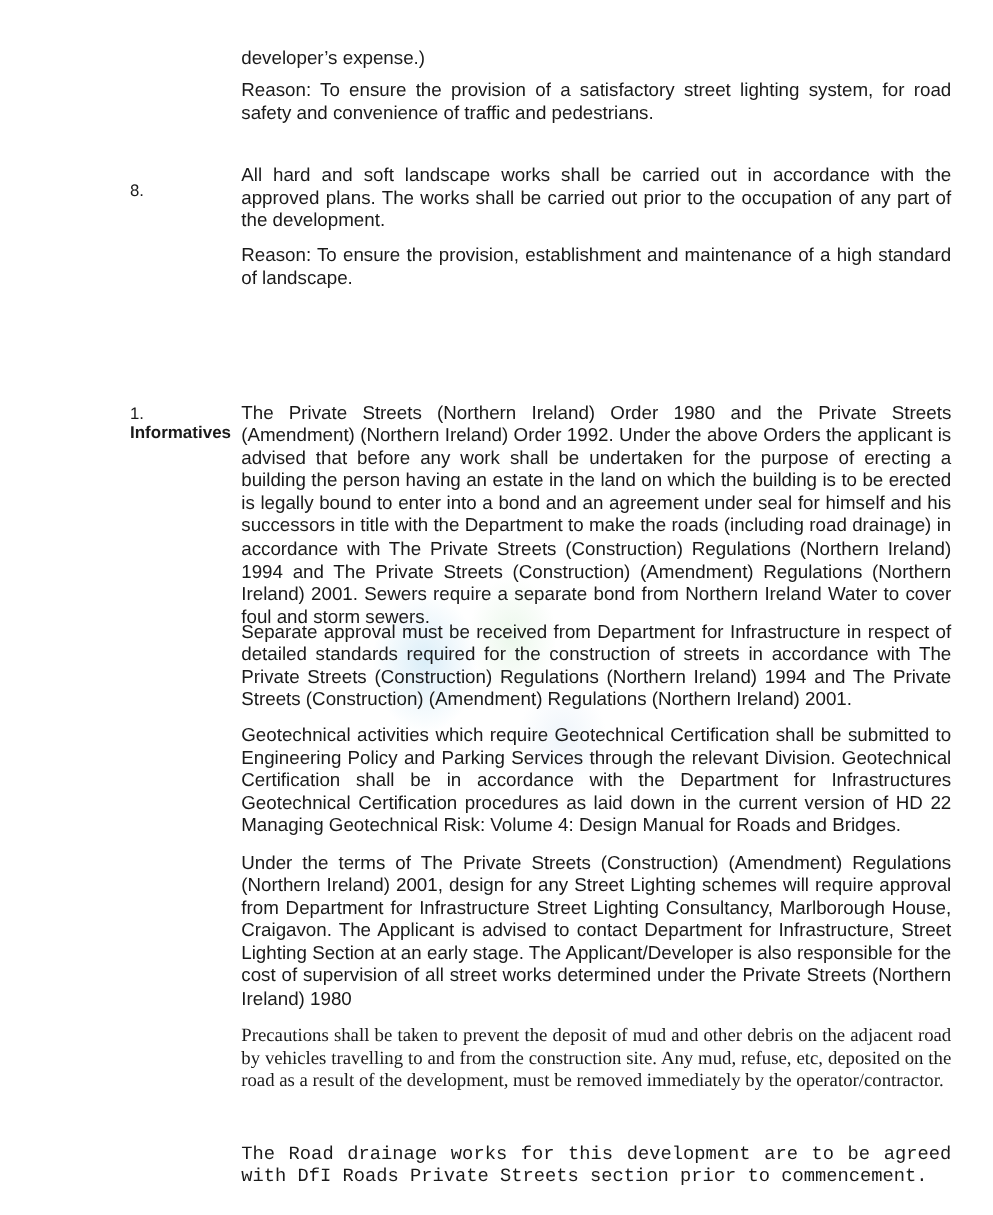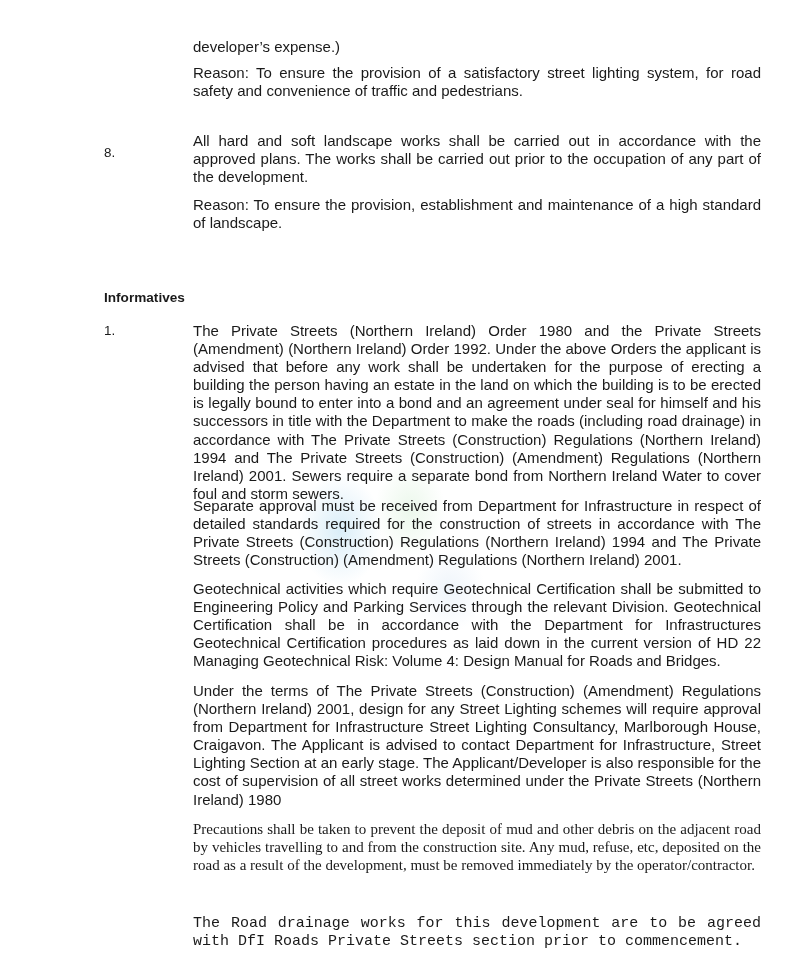--- a/index.html
+++ b/index.html
@@ -14,21 +14,21 @@
         radial-gradient(ellipse 50px 70px at 160px 70px, rgba(190,230,190,0.30), rgba(255,255,255,0) 70%),
         radial-gradient(ellipse 50px 60px at 200px 150px, rgba(200,220,240,0.30), rgba(255,255,255,0) 70%);
       pointer-events: none;
     }
     .page { position: absolute; left: 0; top: 0; width: 794px; }
     .p {
       position: absolute; left: 163px; width: 568px;
       font-size: 15px; line-height: 18.1px; text-align: justify; margin-left: 30px;
     }
     .num { position: absolute; left: 104px; font-size: 13.4px; line-height: 18.1px; }
-    .heading { position: absolute; left: 104px; font-size: 13.6px; font-weight: bold; line-height: 18px; }
+    .heading { position: absolute; left: 104px; font-size: 13.6px; font-weight: bold; line-height: 18px; margin-top: 48px; }
   </style>
 </head>
 <body>
 
 <div class="watermark"></div>
 
 <div class="page">
   <div class="p" style="top:38px;">developer’s expense.)</div>
   <div class="p" style="top:64px;">Reason:  To ensure the provision of a satisfactory street lighting system, for road safety and convenience of traffic and pedestrians.</div>
 

